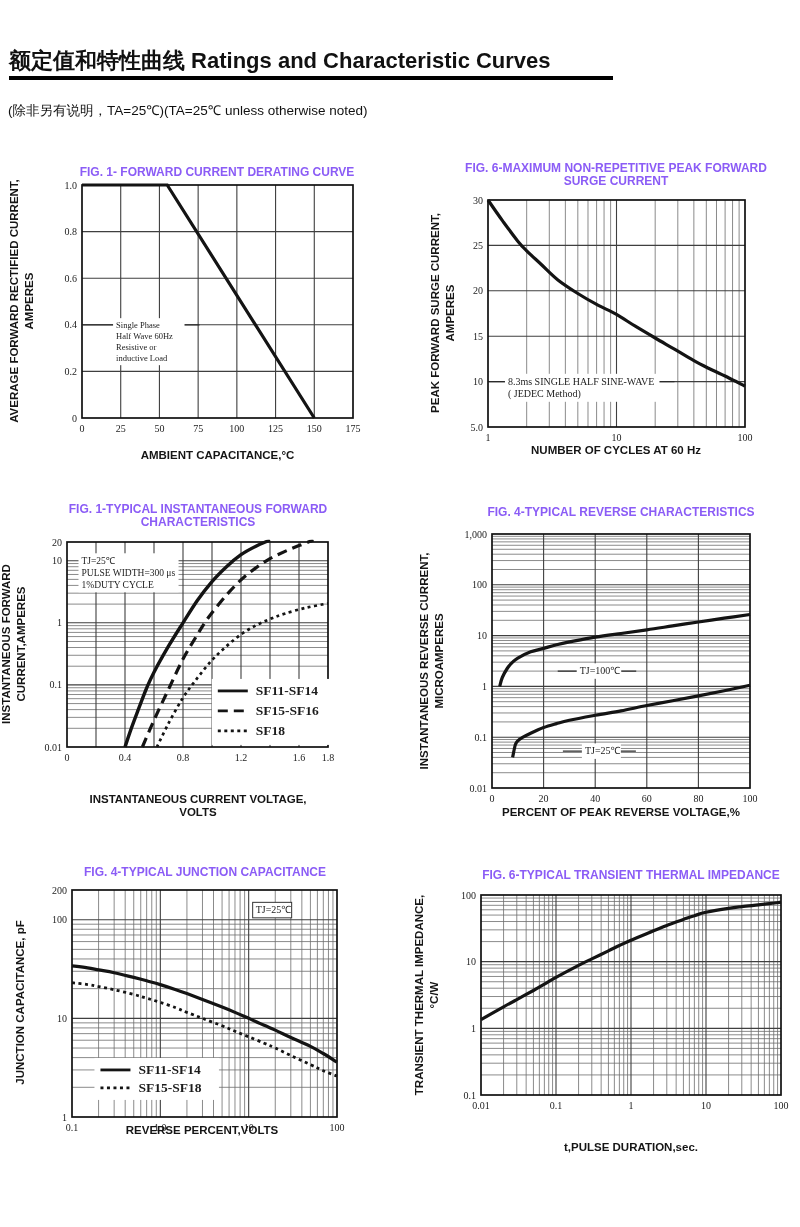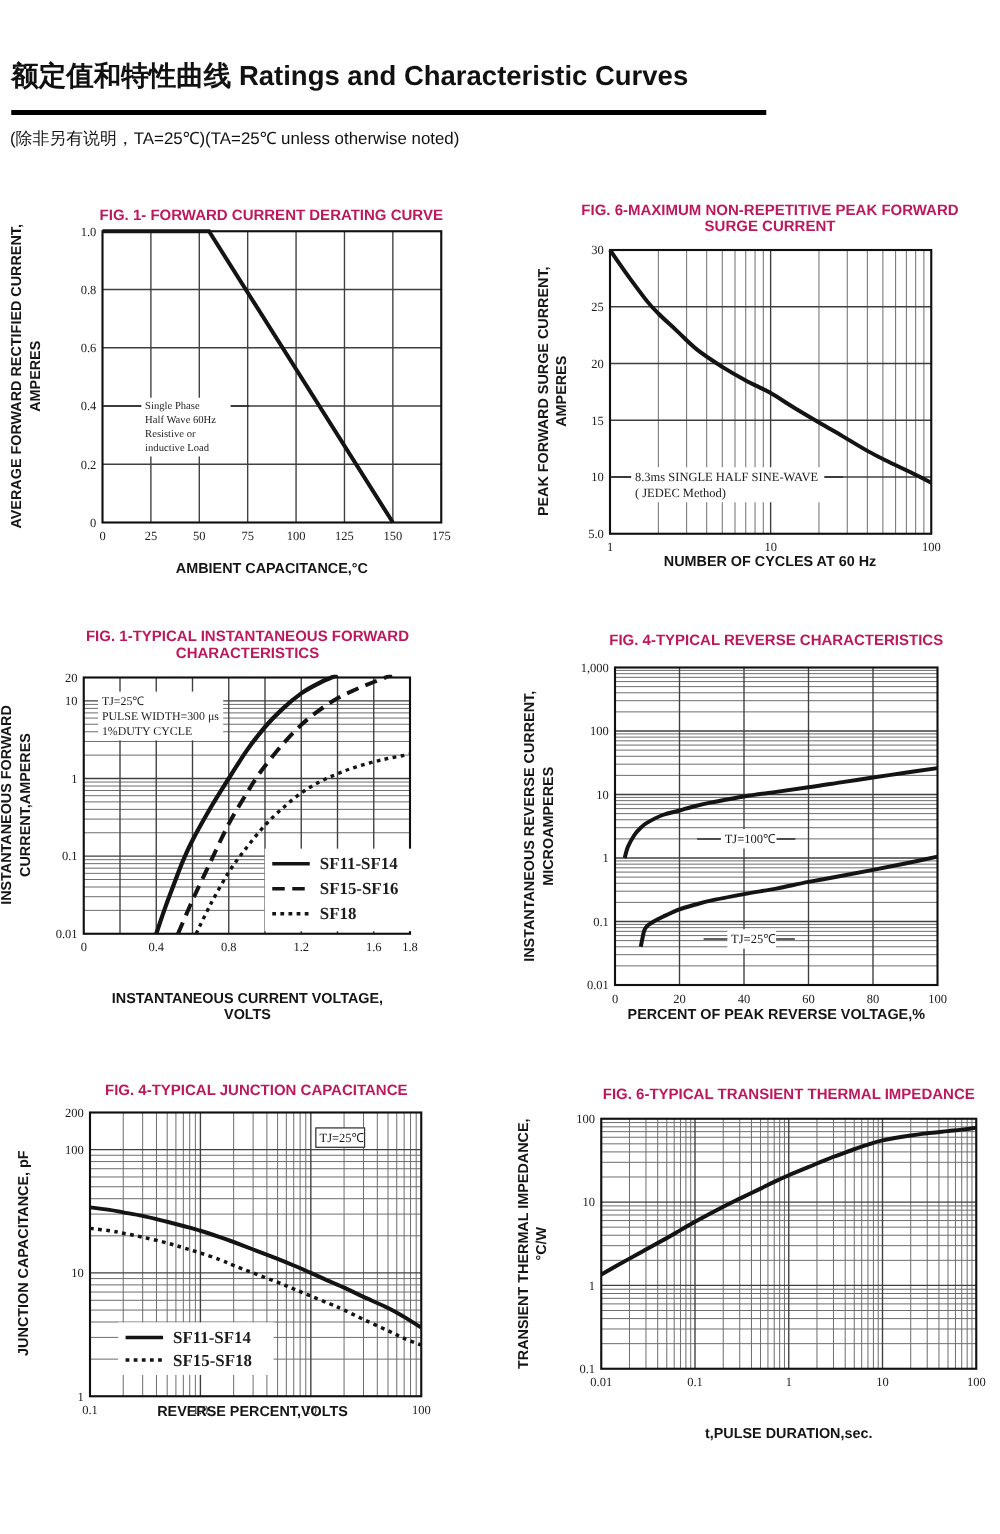--- a/index.html
+++ b/index.html
@@ -1,22 +1,22 @@
 <!DOCTYPE html>
 <html><head>
 <meta charset="utf-8">
 <style>
   * { margin:0; padding:0; box-sizing:border-box; }
   body { background:#e8e8e8; font-family:"Liberation Sans", sans-serif; }
   #page { position:relative; width:800px; height:1227px; background:#ffffff; margin:0 auto; overflow:hidden; color:#111; }
   .title { position:absolute; left:9px; top:46px; width:604px; font-size:22px; font-weight:bold;
-           letter-spacing:0px; border-bottom:4px solid #000; padding-bottom:12px; white-space:nowrap; }
+           letter-spacing:0px; border-bottom:4px solid #000; padding-bottom:0; white-space:nowrap; }
   .subtitle { position:absolute; left:8px; top:101px; font-size:13.5px; white-space:nowrap; }
   .fig-title { position:absolute; font-size:12px; font-weight:bold; text-align:center;
-               line-height:13px; white-space:pre-line; color:#be185d; }
+               line-height:13px; white-space:pre-line; color:#8b5cf6; }
   .x-axis-label { position:absolute; font-size:11.5px; font-weight:bold; text-align:center;
                   line-height:13px; white-space:pre-line; color:#151515; }
   .y-axis-label { position:absolute; font-size:11.5px; font-weight:bold; text-align:center;
                   line-height:15px; white-space:pre-line; transform:rotate(-90deg); color:#151515; }
   svg.plot { position:absolute; overflow:visible; }
 </style>
 </head>
 <body>
 
 <div id="page">

